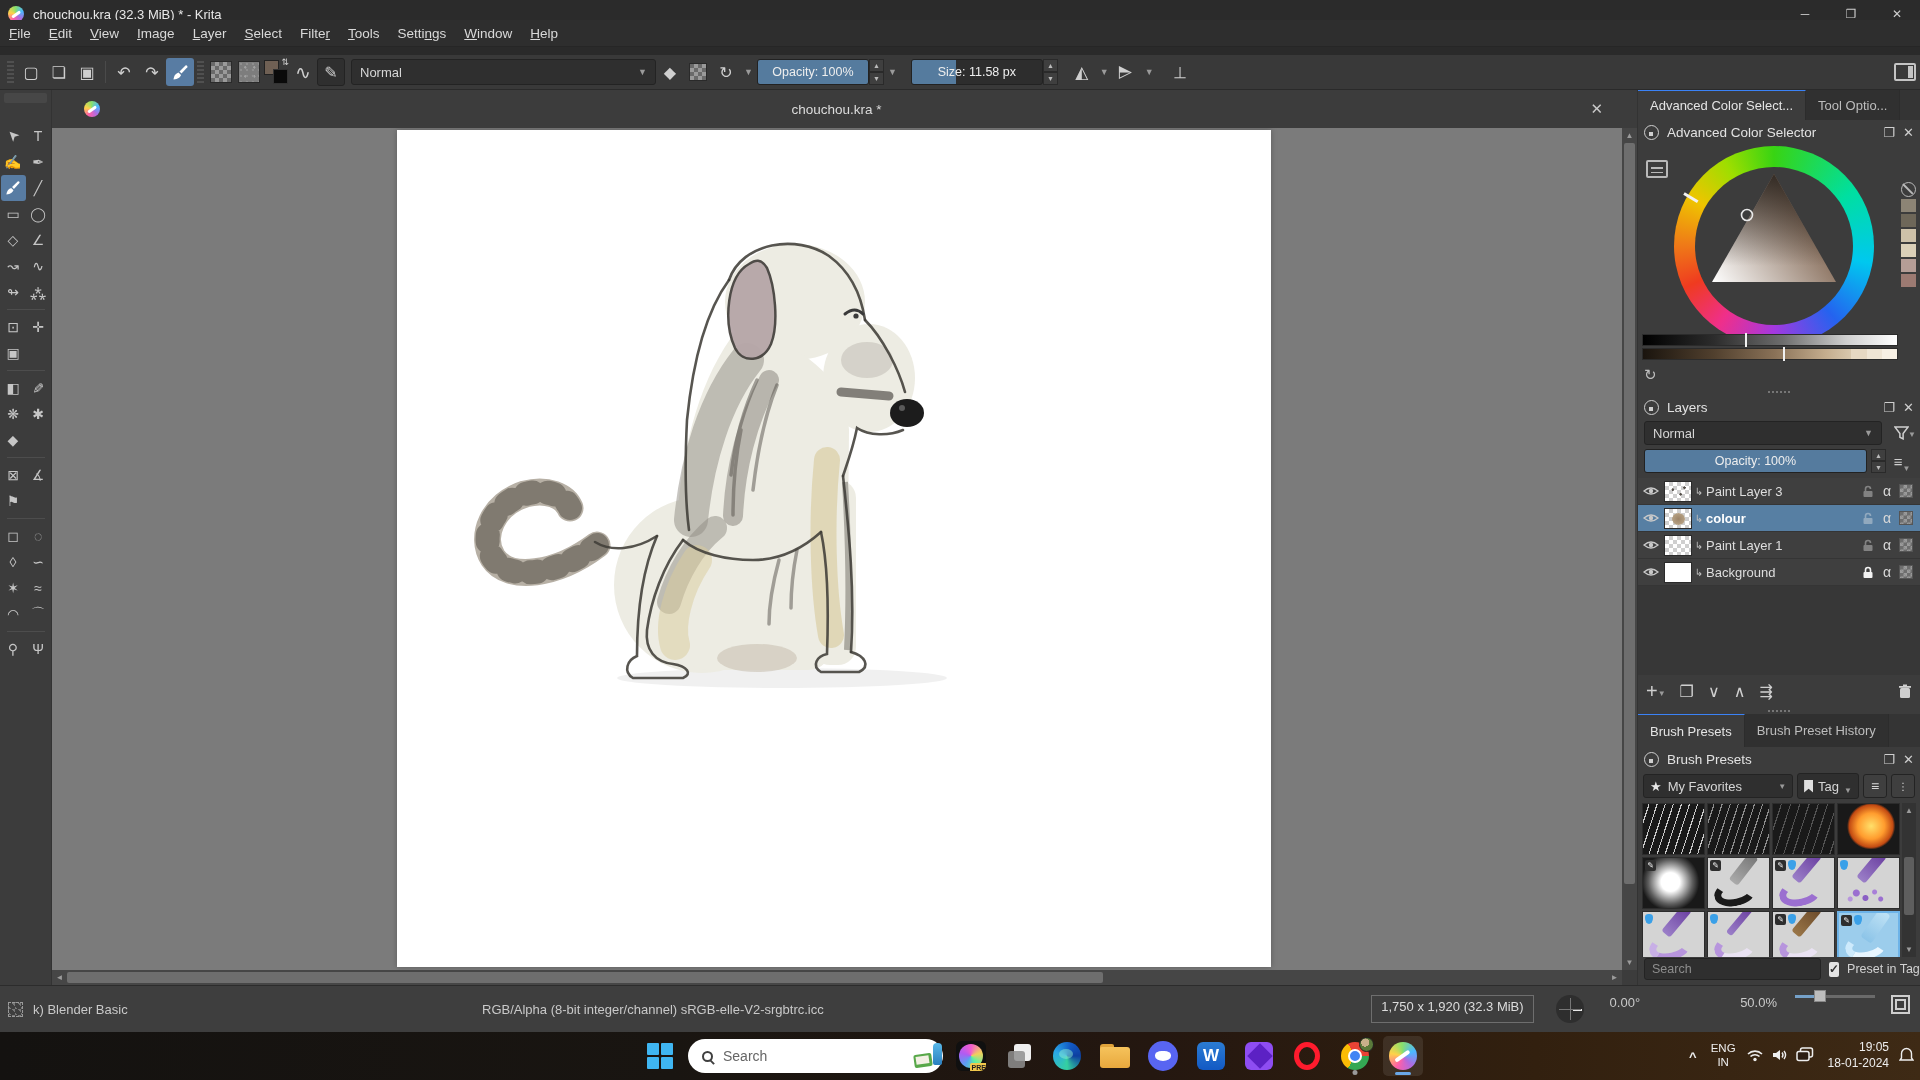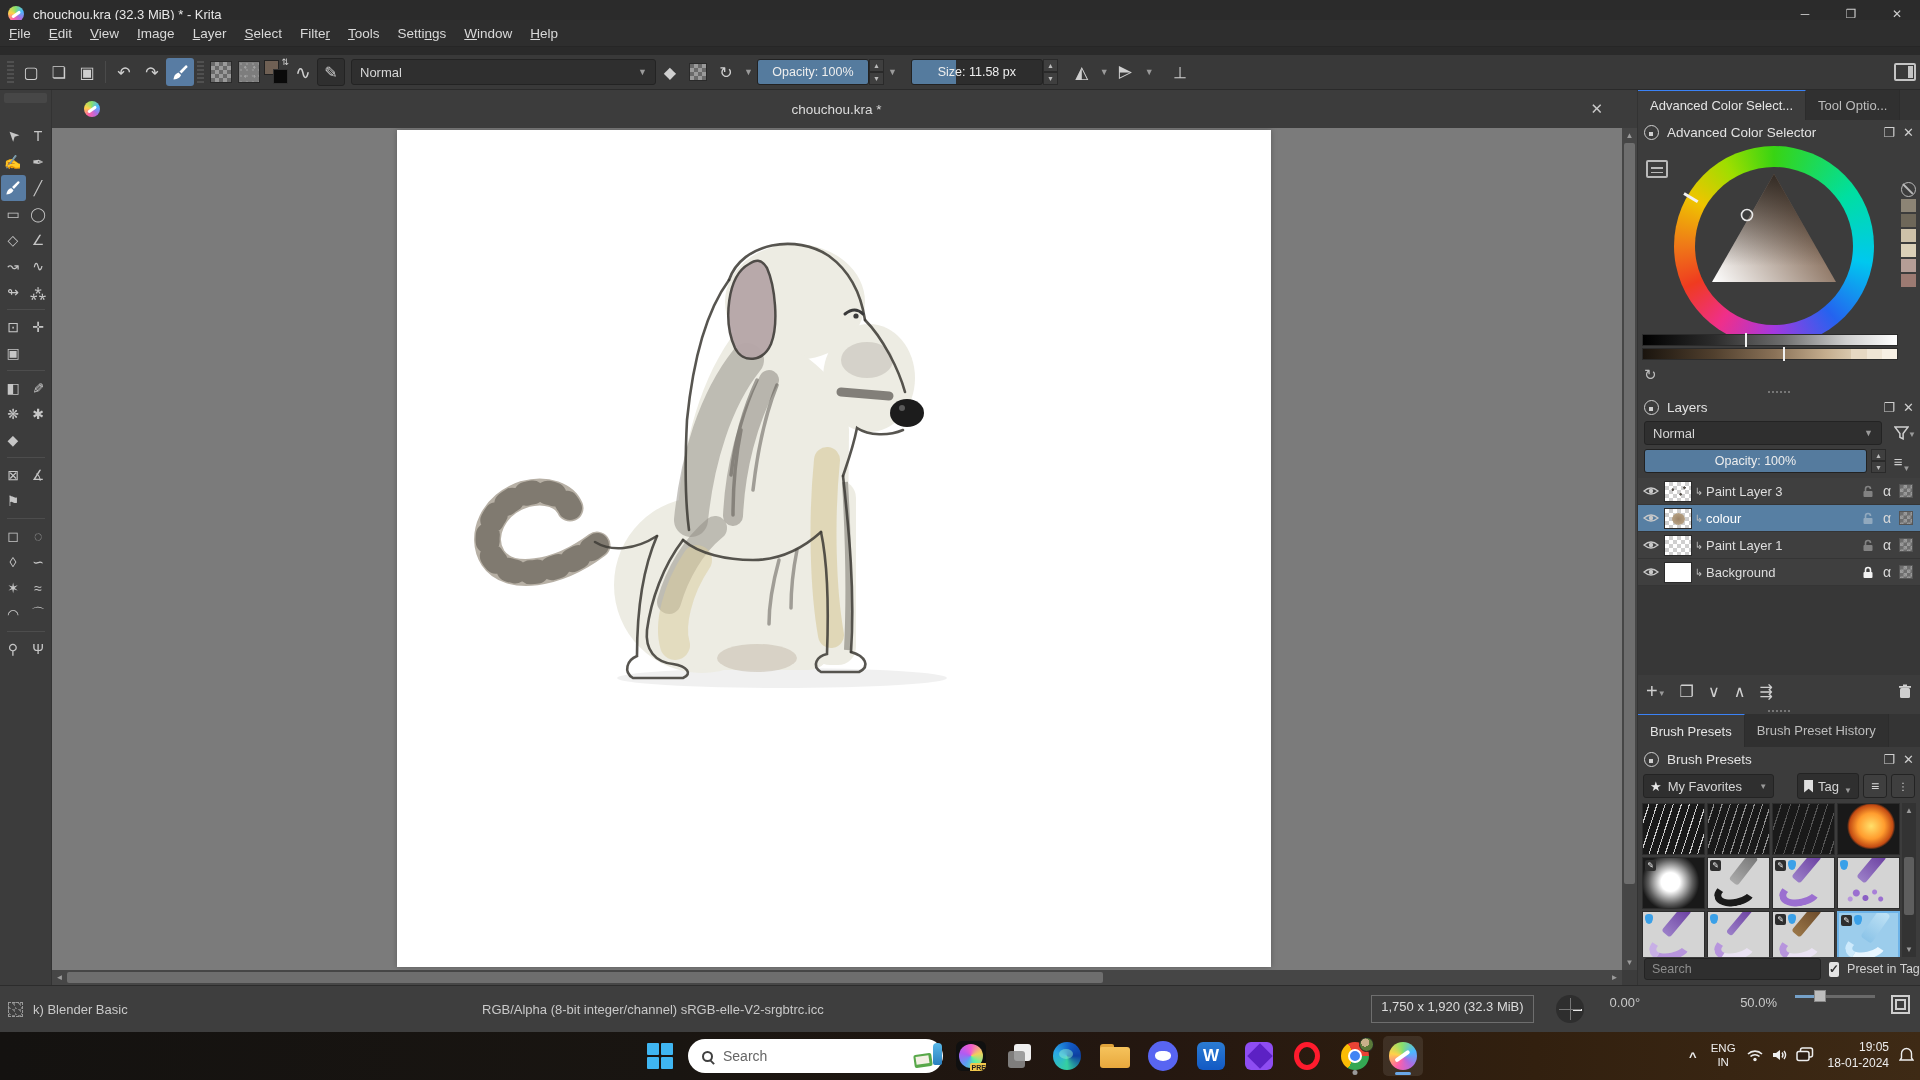--- a/index.html
+++ b/index.html
@@ -146,42 +146,42 @@
     linear-gradient(45deg,#cfcfcf 25%,#fff 25%,#fff 75%,#cfcfcf 75%);
     background-size:8px 8px; background-position:0 0,4px 4px; }
   .thumb.speckle::after { content:""; position:absolute; inset:0; background:
     radial-gradient(circle at 30% 40%, #55504a 1px, transparent 1.5px),
     radial-gradient(circle at 60% 65%, #55504a 1px, transparent 1.5px),
     radial-gradient(circle at 75% 30%, #55504a 1px, transparent 1.5px); }
   .thumb.colour::after { content:""; position:absolute; left:7px; top:4px; width:13px; height:12px;
     background:radial-gradient(#9c8468, #b5a083 70%, transparent 72%); border-radius:50%; }
   .layer .corner { width:14px; text-align:center; color:#bdbdbd; font-size:10px; flex:none; }
   .layer .lname { flex:1; font-size:13px; color:#dedede; white-space:nowrap; overflow:hidden; }
-  .layer.sel .lname { font-weight:normal; color:#fff; }
+  .layer.sel .lname { font-weight:bold; color:#fff; }
   .layer .alpha { width:18px; text-align:center; color:#d8d8d8; font-size:14px; flex:none;}
   .layer .inh { width:14px; height:14px; margin:0 3px; flex:none; background:
     linear-gradient(45deg,#9a9a9a 25%,transparent 25%,transparent 75%,#9a9a9a 75%),
     linear-gradient(45deg,#9a9a9a 25%,#6e6e6e 25%,#6e6e6e 75%,#9a9a9a 75%);
     background-size:7px 7px; background-position:0 0,3.5px 3.5px; border:1px solid #555;}
   .layer .lockc { width:20px; display:flex; justify-content:center; flex:none;}
   .layerbtns { height:32px; display:flex; align-items:center; padding:0 8px; gap:14px; flex:none; }
   .lb { color:#cfcfcf; font-size:16px; display:flex; align-items:center; }
   .lb.plus { font-size:20px; }
   .lb .tinyarr { top:2px; }
   .lb.trashb { margin-left:auto; }
 
   
   .presets-docker { flex:1; display:flex; flex-direction:column; position:relative; }
   .favrow { display:flex; align-items:center; gap:4px; padding:2px 5px; flex:none; }
   .favdd { flex:1; height:24px; background:#2f2f2f; border:1px solid #232323; border-radius:3px;
     display:flex; align-items:center; padding:0 6px; gap:6px; }
   .star { color:#e8e8e8; font-size:13px; }
   .bookmark { width:9px; height:13px; background:#e0e0e0; clip-path:polygon(0 0,100% 0,100% 100%,50% 72%,0 100%); }
   .tagdd { height:24px; background:#2f2f2f; border:1px solid #232323; border-radius:3px;
-    display:flex; align-items:center; padding:12px 6px; gap:5px;margin-left:19px; }
+    display:flex; align-items:center; padding:12px 6px; gap:5px; }
   .sqbtn { width:24px; height:24px; border:1px solid #232323; background:#3f3f3f; border-radius:3px;
     display:flex; align-items:center; justify-content:center; color:#d6d6d6; font-size:14px; }
   .brushgrid-wrap { flex:1; position:relative; overflow:hidden; margin:2px 4px 0 4px; }
   .brushgrid { position:absolute; left:0; top:0; right:16px; display:grid;
     grid-template-columns:repeat(4,1fr); gap:2px; }
   .tile { height:52px; position:relative; overflow:hidden; border:1px solid #2c2c2c; }
   .tile.bgdark { background:#191919; }
   .tile.bglight { background:#d4d4d4; }
   .tile.bgblue { background:#9ccdec; }
   .tile.selected { border:2px solid #6db3e8; }

